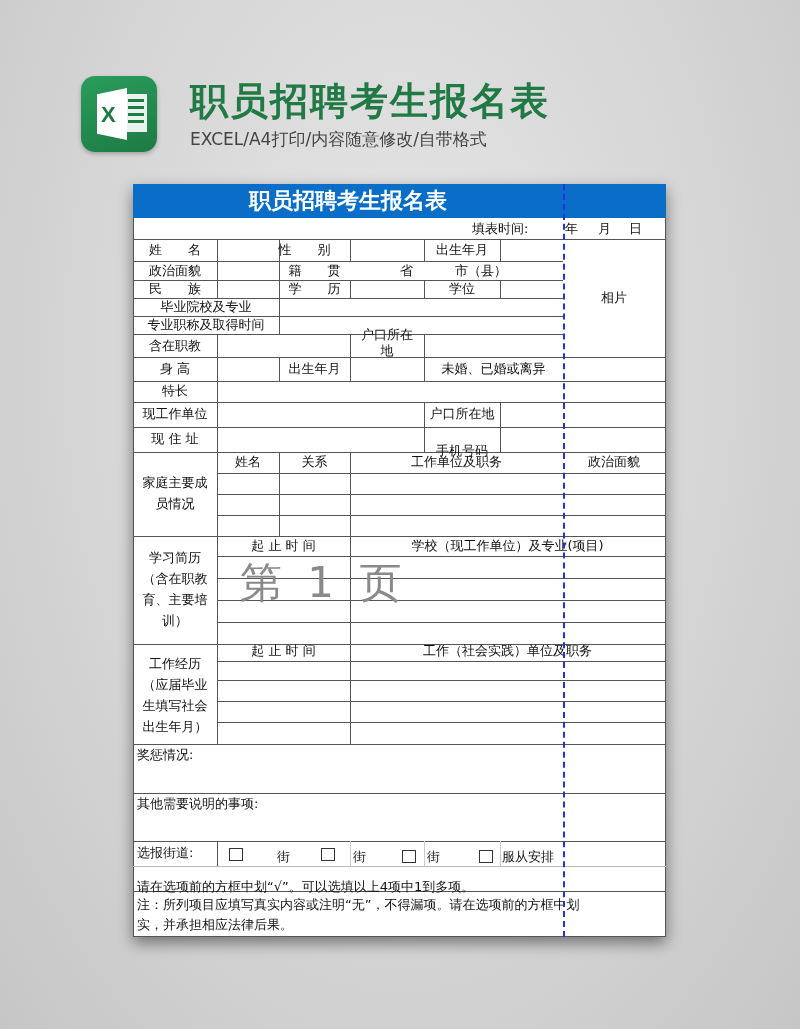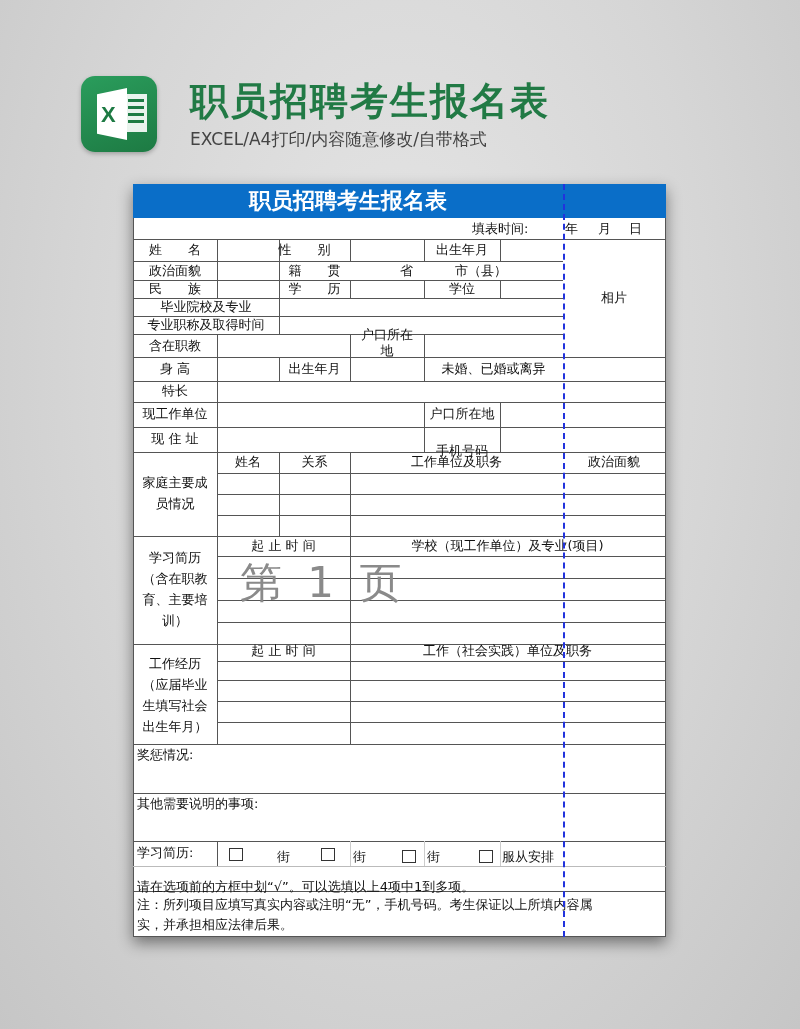--- a/index.html
+++ b/index.html
@@ -203,28 +203,28 @@
 <div class="abs" style="left:218px;top:662px;width:447px;height:18px"></div>
 <div class="abs" style="left:218px;top:681px;width:447px;height:20px"></div>
 <div class="abs" style="left:218px;top:702px;width:447px;height:20px"></div>
 <div class="abs" style="left:218px;top:723px;width:447px;height:21px"></div>
 
 <div class="t" style="left:137px;top:745px">奖惩情况:</div>
 <div class="abs" style="left:134px;top:765px;width:531px;height:28px"></div>
 <div class="t" style="left:137px;top:794px">其他需要说明的事项:</div>
 <div class="abs" style="left:134px;top:814px;width:531px;height:27px"></div>
 
-<div class="t" style="left:137px;top:843px">学习简历:</div>
+<div class="t" style="left:137px;top:843px">选报街道:</div>
 <div class="cb" style="left:229px;top:848px"></div>
 <div class="t" style="left:277px;top:847px">街</div>
 <div class="cb" style="left:321px;top:848px"></div>
 <div class="t" style="left:353px;top:847px">街</div>
 <div class="cb" style="left:402px;top:850px"></div>
 <div class="t" style="left:427px;top:847px">街</div>
 <div class="cb" style="left:479px;top:850px"></div>
 <div class="t" style="left:502px;top:847px">服从安排</div>
 
 <div class="t" style="left:137px;top:877px">请在选项前的方框中划“√”。可以选填以上4项中1到多项。</div>
-<div class="t" style="left:137px;top:894px;line-height:22px">注：所列项目应填写真实内容或注明“无”，手机号码。考生保证以上所填内容属</div>
+<div class="t" style="left:137px;top:894px;line-height:22px">注：所列项目应填写真实内容或注明“无”，不得漏项。请在选项前的方框中划</div>
 <div class="t" style="left:137px;top:914px;line-height:22px">实，并承担相应法律后果。</div>
 
 <div class="abs watermark">第 1 页</div>
 <div class="abs pagebreak"></div>
 
 </body></html>

